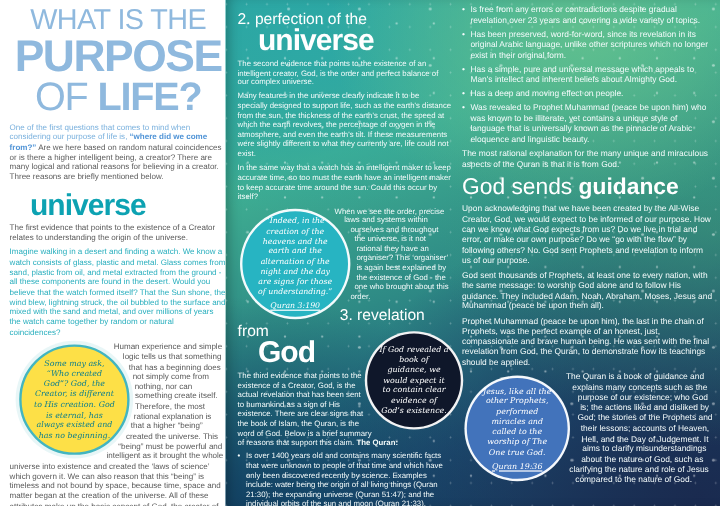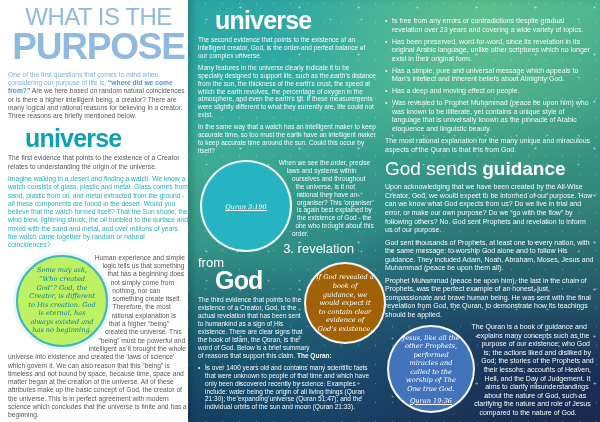--- a/index.html
+++ b/index.html
@@ -27,21 +27,21 @@
       radial-gradient(rgba(255,255,255,.9) 0.6px, rgba(255,255,255,0) 1.3px),
       radial-gradient(rgba(255,255,255,.55) 0.5px, rgba(255,255,255,0) 1px),
       radial-gradient(rgba(255,255,255,.95) 0.8px, rgba(255,255,255,0) 1.7px);
     background-size: 31px 29px, 17px 19px, 59px 47px;
     background-position: 3px 5px, 9px 13px, 23px 31px;
   }
   
   .col { position: absolute; top: 0; }
   .col-left  { left: 8px;   top: 5px; width: 181px; color:#575757; font-size:6.7px; line-height:1.24; }
   .col-mid   { left: 198px; top: 6px; width: 178px; color:#f4fbfb; font-size:6.5px; line-height:1.22; }
-  .col-right { left: 385px; top: 16px; width: 209px; color:#f4fbfb; font-size:7px;   line-height:1.22; }
+  .col-right { left: 385px; top: 4px; width: 209px; color:#f4fbfb; font-size:7px;   line-height:1.22; }
   p { margin-bottom: 4px; }
   
   .masthead { text-align: center; color:#8fb9de; margin-bottom: 6px; }
   .masthead .t1 { font-size: 24px; line-height: 1.02; letter-spacing: -0.5px; font-weight: 400; }
   .masthead .t2 { font-size: 37px; line-height: 0.95; letter-spacing: -1.2px; font-weight: 700; }
   .masthead .t3 { font-size: 33px; line-height: 0.98; letter-spacing: -1px; }
   .masthead .t3 .bold { font-weight: 700; }
   
   .intro { margin-bottom: 7px; }
   .intro .lead { color:#79b0dd; }
@@ -67,32 +67,32 @@
     border-radius: 50%;
     display: flex; align-items: center; justify-content: center;
     text-align: center;
     font-family: "DejaVu Serif", serif; font-style: italic;
     shape-outside: circle(52%);
     padding: 10px;
   }
   .qc .cite { display:block; margin-top:3px; text-decoration:underline; }
   .qc-pale {
     float:left; width:92px; height:92px; margin:1px 5px 2px 8px;
-    background:#bef264; border:2px solid #43b5c0; color:#0c7d8d;
+    background:#fde047; border:2px solid #43b5c0; color:#0c7d8d;
     font-size:6.6px; line-height:1.3;
     box-shadow: 0 0 0 3px rgba(67,181,192,.12);
   }
   .qc-teal {
     float:left; width:92px; height:92px; margin:1px 5px 2px 2px;
     background:#27b4c2; border:2px solid rgba(255,255,255,.95); color:#fff;
     font-size:6.5px; line-height:1.3;
   }
   .qc-ifgod {
     float:right; width:82px; height:82px; margin:-34px -10px 3px 4px;
-    background:#a16207; border:2px solid rgba(255,255,255,.95); color:#fff;
+    background:#0f172a; border:2px solid rgba(255,255,255,.95); color:#fff;
     font-size:6.6px; line-height:1.3;
   }
   .qc-blue {
     float:left; width:88px; height:88px; margin:2px 6px 2px 2px;
     background:#4273bb; border:2px solid rgba(255,255,255,.95); color:#fff;
     font-size:6.6px; line-height:1.3;justify-content:flex-end;
   }
   .wrapzone { overflow: visible; }
   .center-wrap { text-align: center; }
 </style>
@@ -101,20 +101,21 @@
 
 <div class="page">
 
   <div class="space-bg"></div>
 
   <div class="col col-left">
 
     <div class="masthead">
       <div class="t1">WHAT IS THE</div>
       <div class="t2">PURPOSE</div>
+      <div class="t3"><span class="light">OF</span> <span class="bold">LIFE?</span></div>
     </div>
 
     <p class="intro"><span class="lead">One of the first questions that comes to mind when considering our purpose of life is, </span><span class="hl">“where did we come from?”</span><span class="rest"> Are we here based on random natural coincidences or is there a higher intelligent being, a creator? There are many logical and rational reasons for believing in a creator. Three reasons are briefly mentioned below.</span></p>
 
     <h2 class="sec-h teal-h">
         <span class="word">universe</span>
       </h2>
 
     <p>The first evidence that points to the existence of a Creator relates to understanding the origin of the universe.</p>
     <p class="teal-text">Imagine walking in a desert and finding a watch. We know a watch consists of glass, plastic and metal. Glass comes from sand, plastic from oil, and metal extracted from the ground - all these components are found in the desert. Would you believe that the watch formed itself? That the Sun shone, the wind blew, lightning struck, the oil bubbled to the surface and mixed with the sand and metal, and over millions of years the watch came together by random or natural coincidences?</p>
@@ -123,30 +124,31 @@
       <div class="qc qc-pale">
           <span>Some may ask, “Who created God”? God, the Creator, is different to His creation. God is eternal, has always existed and has no beginning.</span>
         </div>
       <p>Human experience and simple logic tells us that something that has a beginning does not simply come from nothing, nor can something create itself. Therefore, the most rational explanation is that a higher “being” created the universe. This “being” must be powerful and intelligent as it brought the whole universe into existence and created the ‘laws of science’ which govern it. We can also reason that this “being” is timeless and not bound by space, because time, space and matter began at the creation of the universe. All of these attributes make up the basic concept of God, the creator of the universe. This is in perfect agreement with modern science which concludes that the universe is finite and has a beginning.</p>
     </div>
   </div>
 
   <div class="col col-mid">
 
     <h2 class="sec-h white-h">
+        <span class="pre">2. perfection of the</span>
         <span class="word">universe</span>
       </h2>
 
     <p>The second evidence that points to the existence of an intelligent creator, God, is the order and perfect balance of our complex universe.</p>
     <p>Many features in the universe clearly indicate it to be specially designed to support life, such as the earth's distance from the sun, the thickness of the earth's crust, the speed at which the earth revolves, the percentage of oxygen in the atmosphere, and even the earth's tilt. If these measurements were slightly different to what they currently are, life could not exist.</p>
     <p>In the same way that a watch has an intelligent maker to keep accurate time, so too must the earth have an intelligent maker to keep accurate time around the sun. Could this occur by itself?</p>
 
     <div class="wrapzone">
       <div class="qc qc-teal">
-        <span><span class="cite">Quran 3:190</span></span>
+        <span><span>“Indeed, in the creation of the heavens and the earth and the alternation of the night and the day are signs for those of understanding.”</span><span class="cite">Quran 3:190</span></span>
       </div>
       <p>When we see the order, precise laws and systems within ourselves and throughout the universe, is it not rational they have an organiser? This ‘organiser’ is again best explained by the existence of God - the one who brought about this order.</p>
     </div>
 
     <h2 class="sec-h white-h">
         <span class="pre">3. revelation from</span>
         <span class="word">God</span>
       </h2>
 
     <div class="wrapzone">

